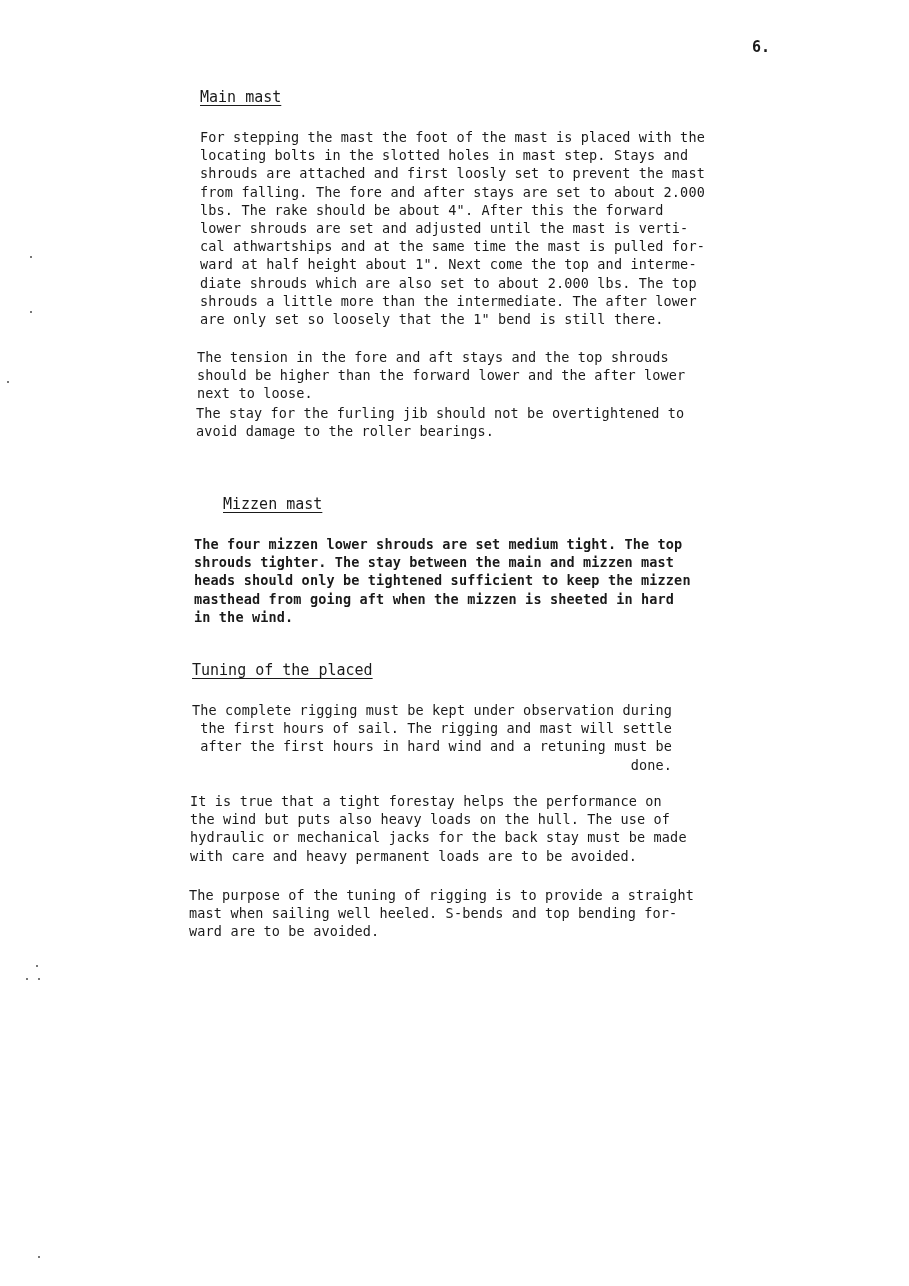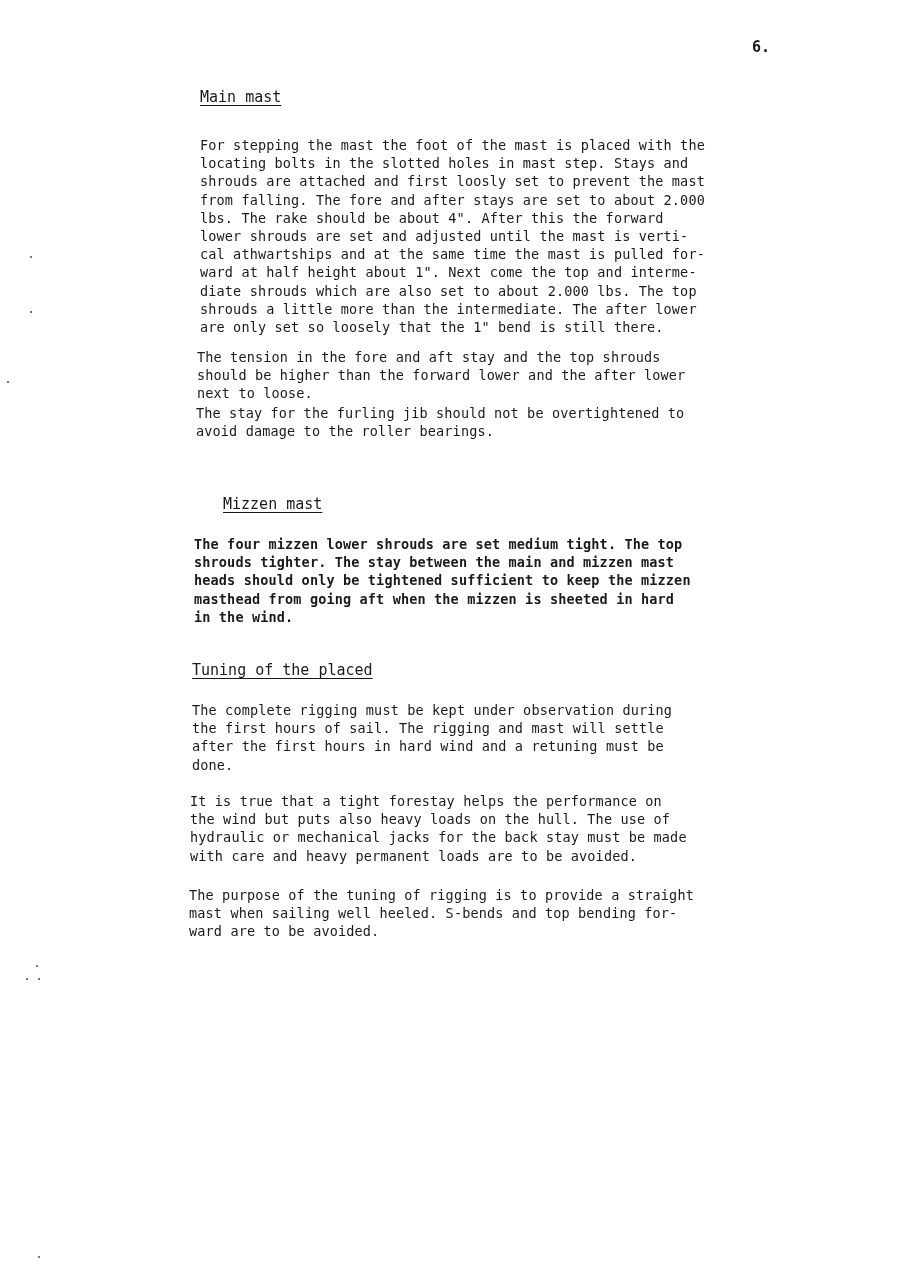--- a/index.html
+++ b/index.html
@@ -36,46 +36,46 @@
       width: 2px; height: 2px;
       background: #777;
     }
   </style>
 </head>
 <body>
 
 <div class="page-number">6.</div>
 
 <div class="heading" style="left:200px; top:88px;">Main mast</div>
-<div class="para" style="left:200px; top:128px;margin-top:8px;">For stepping the mast the foot of the mast is placed with the
+<div class="para" style="left:200px; top:128px;">For stepping the mast the foot of the mast is placed with the
 locating bolts in the slotted holes in mast step. Stays and
 shrouds are attached and first loosly set to prevent the mast
 from falling. The fore and after stays are set to about 2.000
 lbs. The rake should be about 4". After this the forward
 lower shrouds are set and adjusted until the mast is verti-
 cal athwartships and at the same time the mast is pulled for-
 ward at half height about 1". Next come the top and interme-
 diate shrouds which are also set to about 2.000 lbs. The top
 shrouds a little more than the intermediate. The after lower
 are only set so loosely that the 1" bend is still there.</div>
-<div class="para" style="left:197px; top:348px;">The tension in the fore and aft stay and the top shrouds
+<div class="para" style="left:197px; top:348px;">The tension in the fore and aft stays and the top shrouds
 should be higher than the forward lower and the after lower
 next to loose.</div>
 <div class="para" style="left:196px; top:404px;">The stay for the furling jib should not be overtightened to
 avoid damage to the roller bearings.</div>
 
 <div class="heading" style="left:195px; top:495px;padding-left:28px;">Mizzen mast</div>
 <div class="para" style="left:194px; top:535px;font-weight:bold;">The four mizzen lower shrouds are set medium tight. The top
 shrouds tighter. The stay between the main and mizzen mast
 heads should only be tightened sufficient to keep the mizzen
 masthead from going aft when the mizzen is sheeted in hard
 in the wind.</div>
 
 <div class="heading" style="left:192px; top:661px;">Tuning of the placed</div>
-<div class="para" style="left:192px; top:701px;">The complete rigging must be kept under observation during
+<div class="para" style="left:192px; top:701px;text-align:right;">The complete rigging must be kept under observation during
 the first hours of sail. The rigging and mast will settle
 after the first hours in hard wind and a retuning must be
 done.</div>
 <div class="para" style="left:190px; top:792px;">It is true that a tight forestay helps the performance on
 the wind but puts also heavy loads on the hull. The use of
 hydraulic or mechanical jacks for the back stay must be made
 with care and heavy permanent loads are to be avoided.</div>
 <div class="para" style="left:189px; top:886px;">The purpose of the tuning of rigging is to provide a straight
 mast when sailing well heeled. S-bends and top bending for-
 ward are to be avoided.</div>

